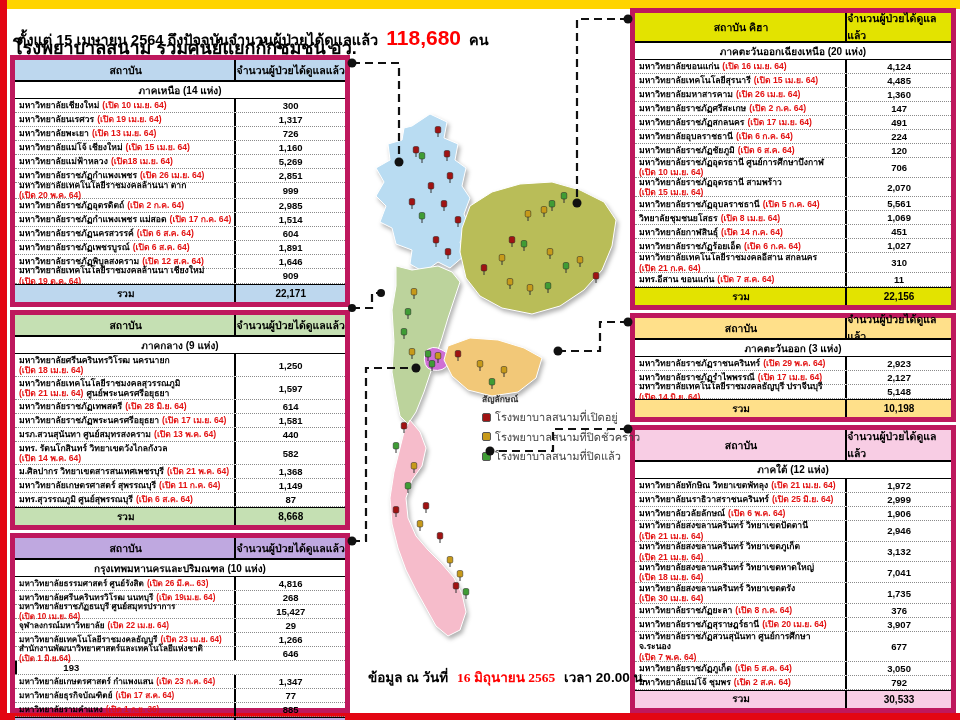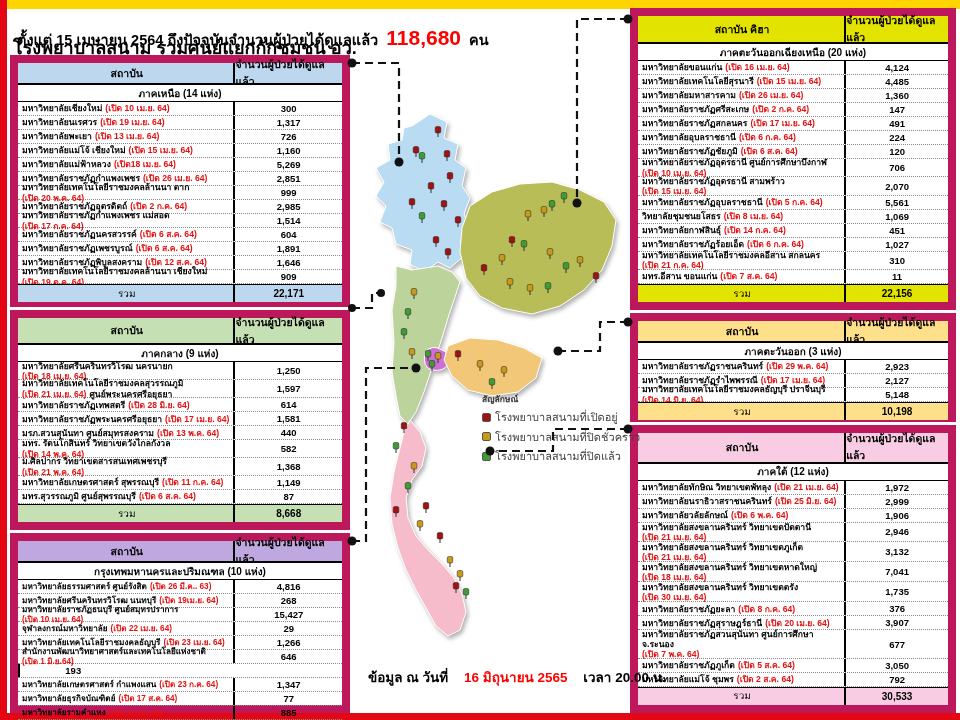--- a/index.html
+++ b/index.html
@@ -5,46 +5,46 @@
   html,body{margin:0;padding:0;}
   body{font-family:"Liberation Sans","DejaVu Sans",sans-serif;background:#fff;}
   .page{position:relative;width:960px;height:720px;background:#fff;overflow:hidden;}
   .bar-top{position:absolute;left:0;top:0;width:960px;height:9px;}
   .bar-left{position:absolute;left:0;top:0;width:7px;height:720px;}
   .bar-bottom{position:absolute;left:0;top:713px;width:960px;height:7px;}
   .title1{position:absolute;left:13px;top:24px;font-size:18px;font-weight:bold;color:#000;white-space:nowrap;margin-top:9px;}
   .title2{position:absolute;left:17px;top:26px;font-size:14.5px;font-weight:bold;color:#000;white-space:nowrap;}
   .title2 .big-num{font-size:21px;font-weight:bold;margin:0 4px;}
   
-  .table{position:absolute;border:8px solid #be185d;background:#fff;display:flex;flex-direction:column;box-sizing:border-box;}
+  .table{position:absolute;border:5px solid #be185d;background:#fff;display:flex;flex-direction:column;box-sizing:border-box;}
   .t-hrow{display:flex;border-bottom:2px solid #000;background:var(--th);min-height:20px;}
   .t-hrow .t-c1,.t-hrow .t-c2{display:flex;align-items:center;justify-content:center;font-weight:bold;font-size:10.5px;}
   .t-sec{display:flex;align-items:center;justify-content:center;font-size:10px;font-weight:bold;border-bottom:1.5px solid #000;min-height:16px;background:#fff;}
   .t-row{display:flex;flex:1 1 auto;border-bottom:1px dotted #8a8a8a;min-height:13px;}
   .t-row:last-of-type{border-bottom:1px dotted #8a8a8a;}
   .t-c1{width:66.5%;box-sizing:border-box;padding:1px 2px 1px 4px;line-height:1.2;}
   .t-c2{width:33.5%;box-sizing:border-box;border-left:2px solid #000;display:flex;align-items:center;justify-content:center;}
   .t-row .t-c1{font-size:8.6px;font-weight:bold;color:#000;display:flex;flex-wrap:wrap;align-content:center;column-gap:3px;}
   .t-row .t-c2{font-size:9.5px;font-weight:600;color:#000;}
   .t-row .r-date{color:#e31212;}
   .t-trow{display:flex;background:var(--th);border-top:1.5px solid #000;min-height:17px;}
-  .t-trow .t-c1{display:flex;align-items:center;justify-content:center;font-size:10px;font-weight:normal;}
+  .t-trow .t-c1{display:flex;align-items:center;justify-content:center;font-size:10px;font-weight:bold;}
   .t-trow .t-c2{font-size:10px;font-weight:bold;}
   .tbl-bkk .t-row .t-c1{font-size:8.2px;}
   
   .map-wrap{position:absolute;left:352px;top:56px;width:276px;height:606px;}
   .map-wrap svg{position:absolute;left:0;top:0;}
   .legend{position:absolute;left:482px;top:392px;width:150px;}
   .legend .lg-title{font-size:8.5px;font-weight:bold;color:#333;margin-bottom:2px;}
   .legend .lg-item{display:flex;align-items:center;margin-bottom:1.5px;}
   .legend .lg-pin{width:7px;height:7px;border-radius:2px;border:1px solid #555;margin-right:4px;flex:0 0 auto;}
   .legend .lg-label{font-size:11px;color:#444;white-space:nowrap;}
   .connectors{position:absolute;left:0;top:0;width:960px;height:720px;pointer-events:none;}
   .footer{position:absolute;left:368px;top:666px;font-size:13.5px;font-weight:bold;color:#000;white-space:nowrap;}
-  .footer .f-date{margin:0 12px;}
+  .footer .f-date{margin:0 5px;font-family:Liberation Serif, serif;}
 </style>
 </head>
 <body>
 
 <div class="page">
   <div class="bar-top" style="background: rgb(255, 212, 0);"></div>
   <div class="bar-left" style="background: rgb(227, 6, 19);"></div>
   <div class="bar-bottom" style="background: rgb(227, 6, 19);"></div>
 
   <div class="title1">โรงพยาบาลสนาม รวมศูนย์แยกกักชุมชน อว.</div>

